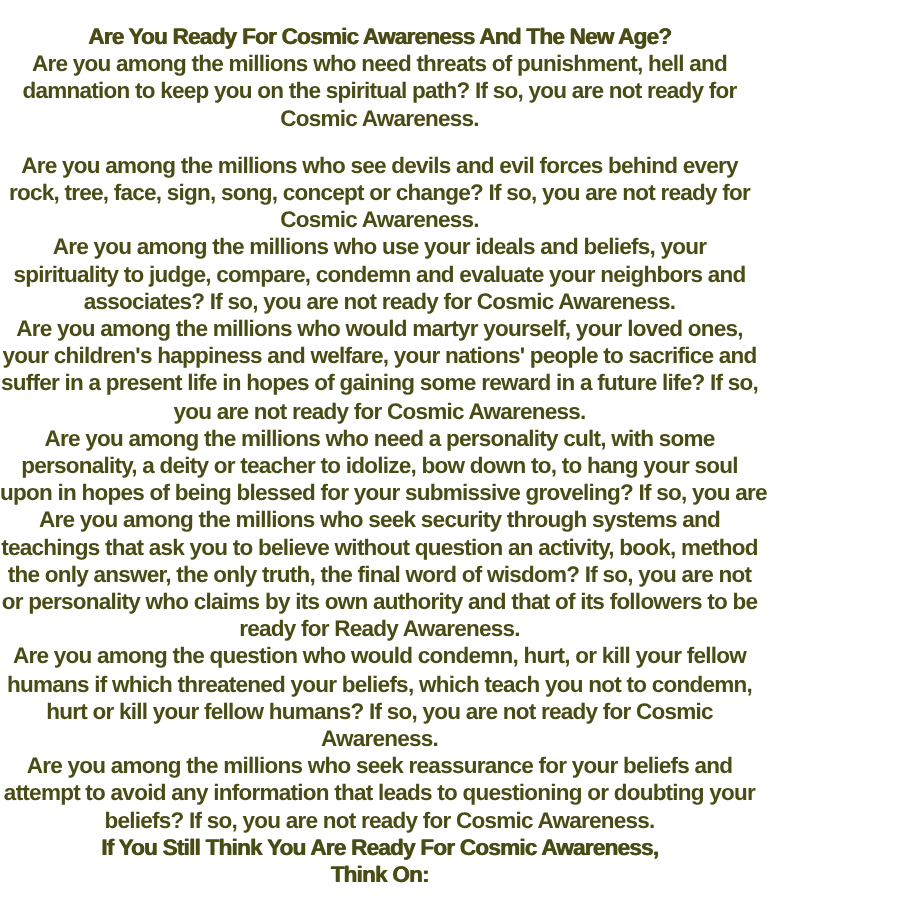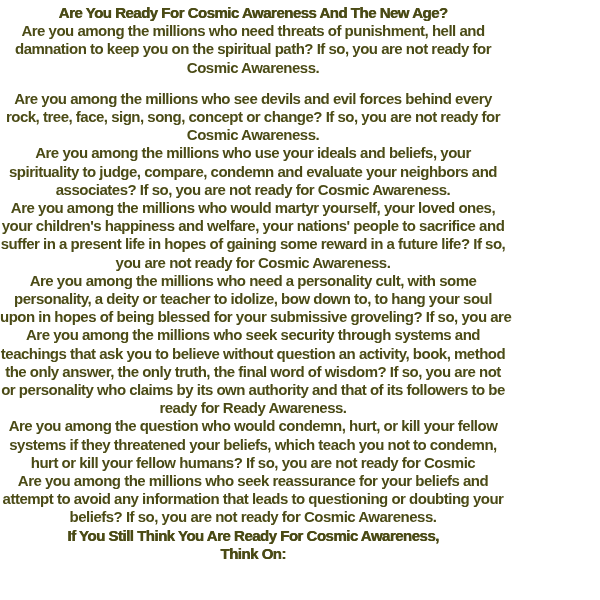--- a/index.html
+++ b/index.html
@@ -7,21 +7,21 @@
     padding: 0;
   }
   body {
     width: 600px;
     height: 600px;
     background: #ffffff;
     overflow: hidden;
     font-family: "Liberation Sans", sans-serif;
   }
   .doc {
-    padding-top: 4px;
+    padding-top: 16px;
     width: 506px;
   }
   .line {
     text-align: center;
     white-space: nowrap;
     font-weight: bold;
     font-size: 15px;
     line-height: 18.2px;
     letter-spacing: -0.5px;
     color: var(--ink, #4b4b16);
@@ -70,22 +70,23 @@
     </div>
     <div class="body">
       <div class="line">Are you among the millions who seek security through systems and</div>
       <div class="line">teachings that ask you to believe without question an activity, book, method</div>
       <div class="line">the only answer, the only truth, the final word of wisdom? If so, you are not</div>
       <div class="line">or personality who claims by its own authority and that of its followers to be</div>
       <div class="line">ready for Ready Awareness.</div>
     </div>
     <div class="body">
       <div class="line">Are you among the question who would condemn, hurt, or kill your fellow</div>
-      <div class="line">systems if they threatened your beliefs, which teach you not to condemn,</div>
+      <div class="line">humans if which threatened your beliefs, which teach you not to condemn,</div>
       <div class="line">hurt or kill your fellow humans? If so, you are not ready for Cosmic</div>
+      <div class="line">Awareness.</div>
     </div>
     <div class="body">
       <div class="line">Are you among the millions who seek reassurance for your beliefs and</div>
       <div class="line">attempt to avoid any information that leads to questioning or doubting your</div>
       <div class="line">beliefs? If so, you are not ready for Cosmic Awareness.</div>
     </div>
     <div class="heading">
       <div class="line">If You Still Think You Are Ready For Cosmic Awareness,</div>
       <div class="line">Think On:</div>
     </div>

